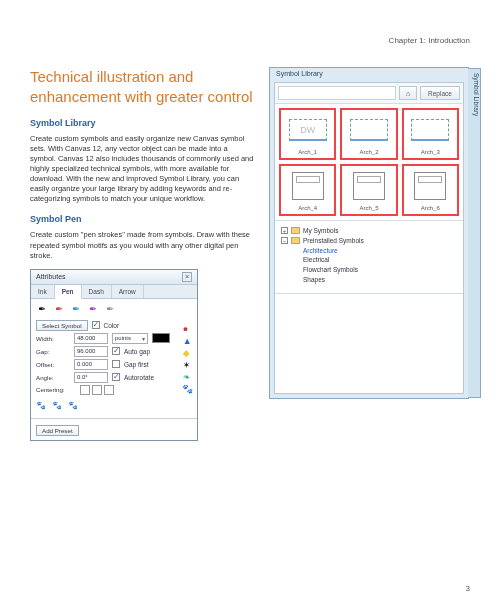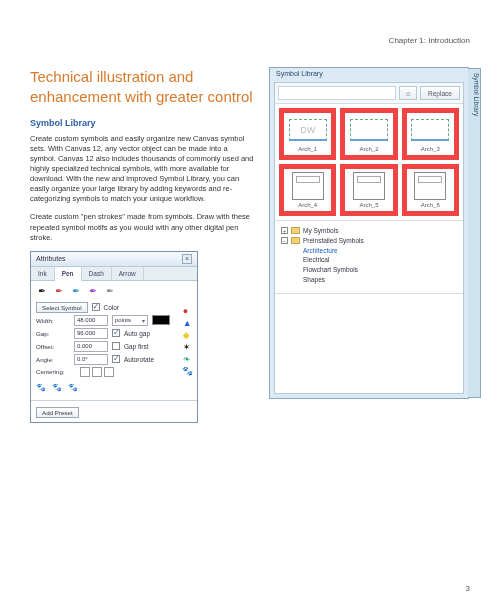--- a/index.html
+++ b/index.html
@@ -127,21 +127,21 @@
   .symgrid {
     display: grid;
     grid-template-columns: repeat(3, 1fr);
     gap: 4px;
     padding: 4px;
     background: #fff;
     border-top: 1px solid #d3dde6;
     border-bottom: 1px solid #d3dde6;
   }
   .symcell {
-    border: 5px solid #ef4444;
+    border: 2px solid #ef4444;
     height: 52px;
     display: flex;
     flex-direction: column;
     align-items: center;
     justify-content: flex-end;
     padding: 3px;
     font-size: 6px;
     color: #556;
     position: relative;
   }
@@ -234,20 +234,21 @@
 <div class="chapter-header">Chapter 1: Introduction</div>
 
 <div class="content-row">
 
   <div class="left-col">
     <h2 class="section-title">Technical illustration and enhancement with greater control</h2>
 
     <h3 class="sub-title">Symbol Library</h3>
     <p class="body">Create custom symbols and easily organize new Canvas symbol sets. With Canvas 12, any vector object can be made into a symbol. Canvas 12 also includes thousands of commonly used and highly specialized technical symbols, with more available for download. With the new and improved Symbol Library, you can easily organize your large library by adding keywords and re-categorizing symbols to match your unique workflow.</p>
 
+    <h3 class="sub-title">Symbol Pen</h3>
     <p class="body">Create custom "pen strokes" made from symbols. Draw with these repeated symbol motifs as you would with any other digital pen stroke.</p>
 
     <div class="attr-panel">
       <div class="attr-titlebar">
         <span>Attributes</span>
         <span class="attr-close">×</span>
       </div>
       <div class="attr-tabs">
         <div class="attr-tab">Ink</div>
         <div class="attr-tab active">Pen</div>

